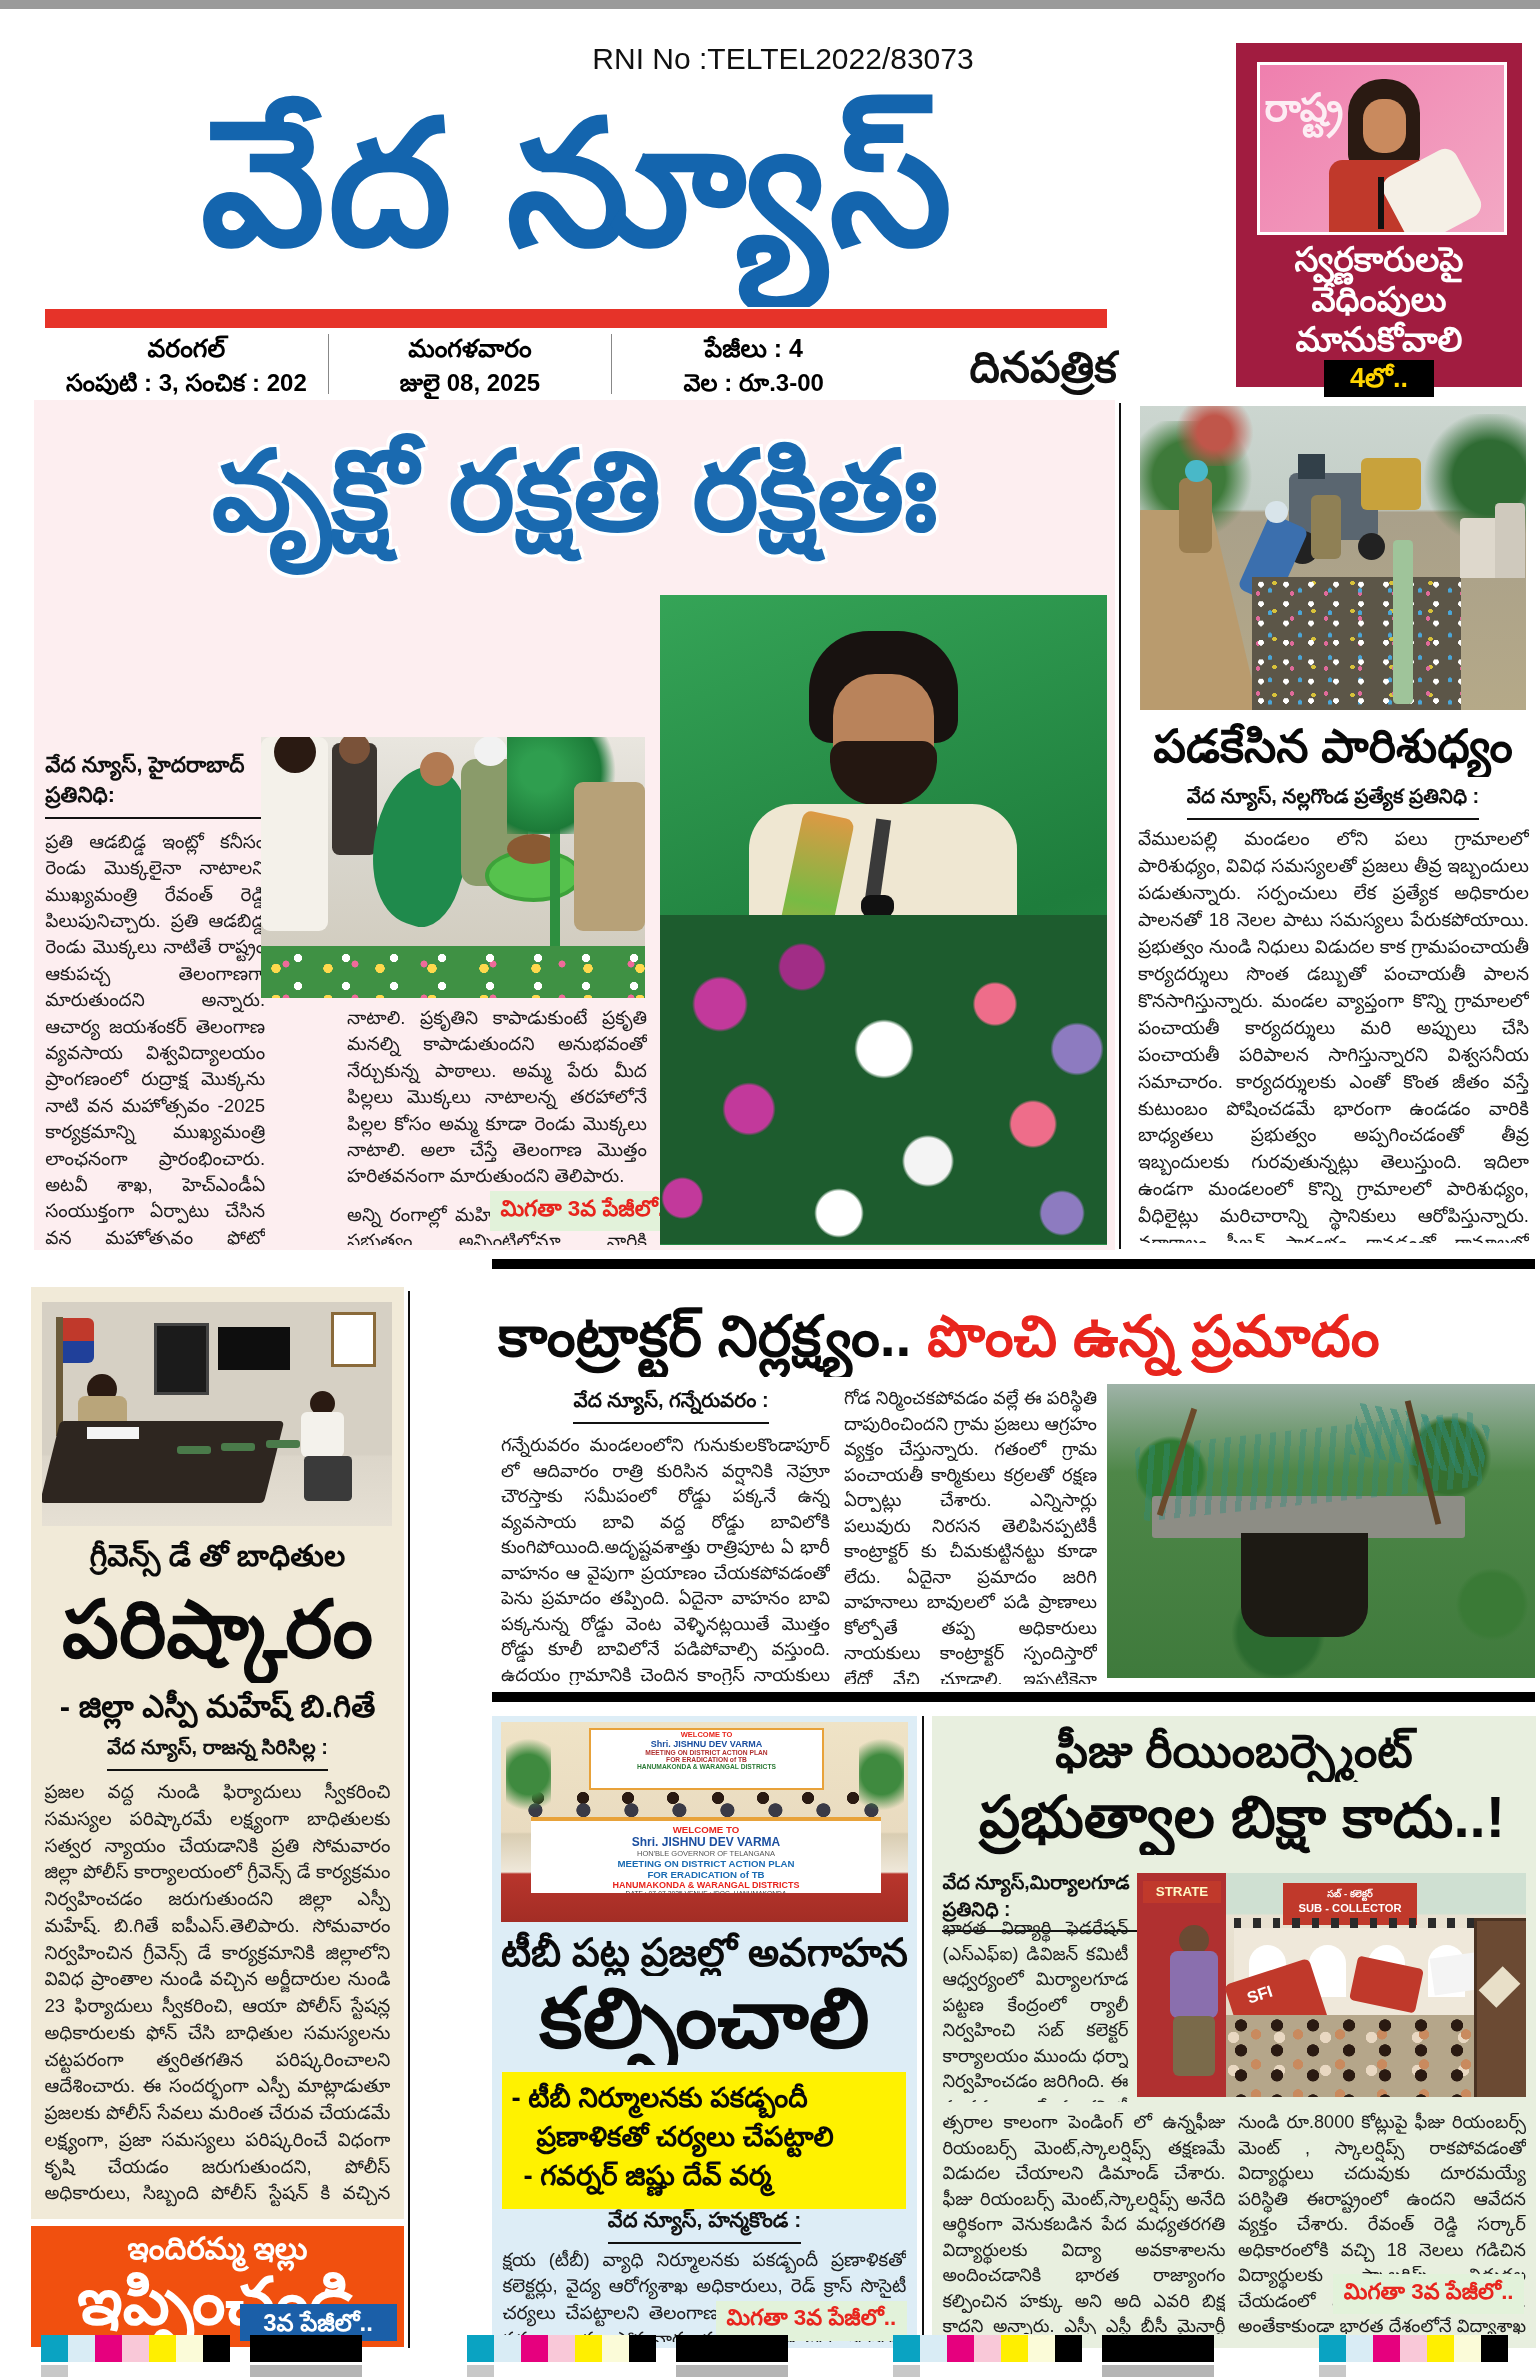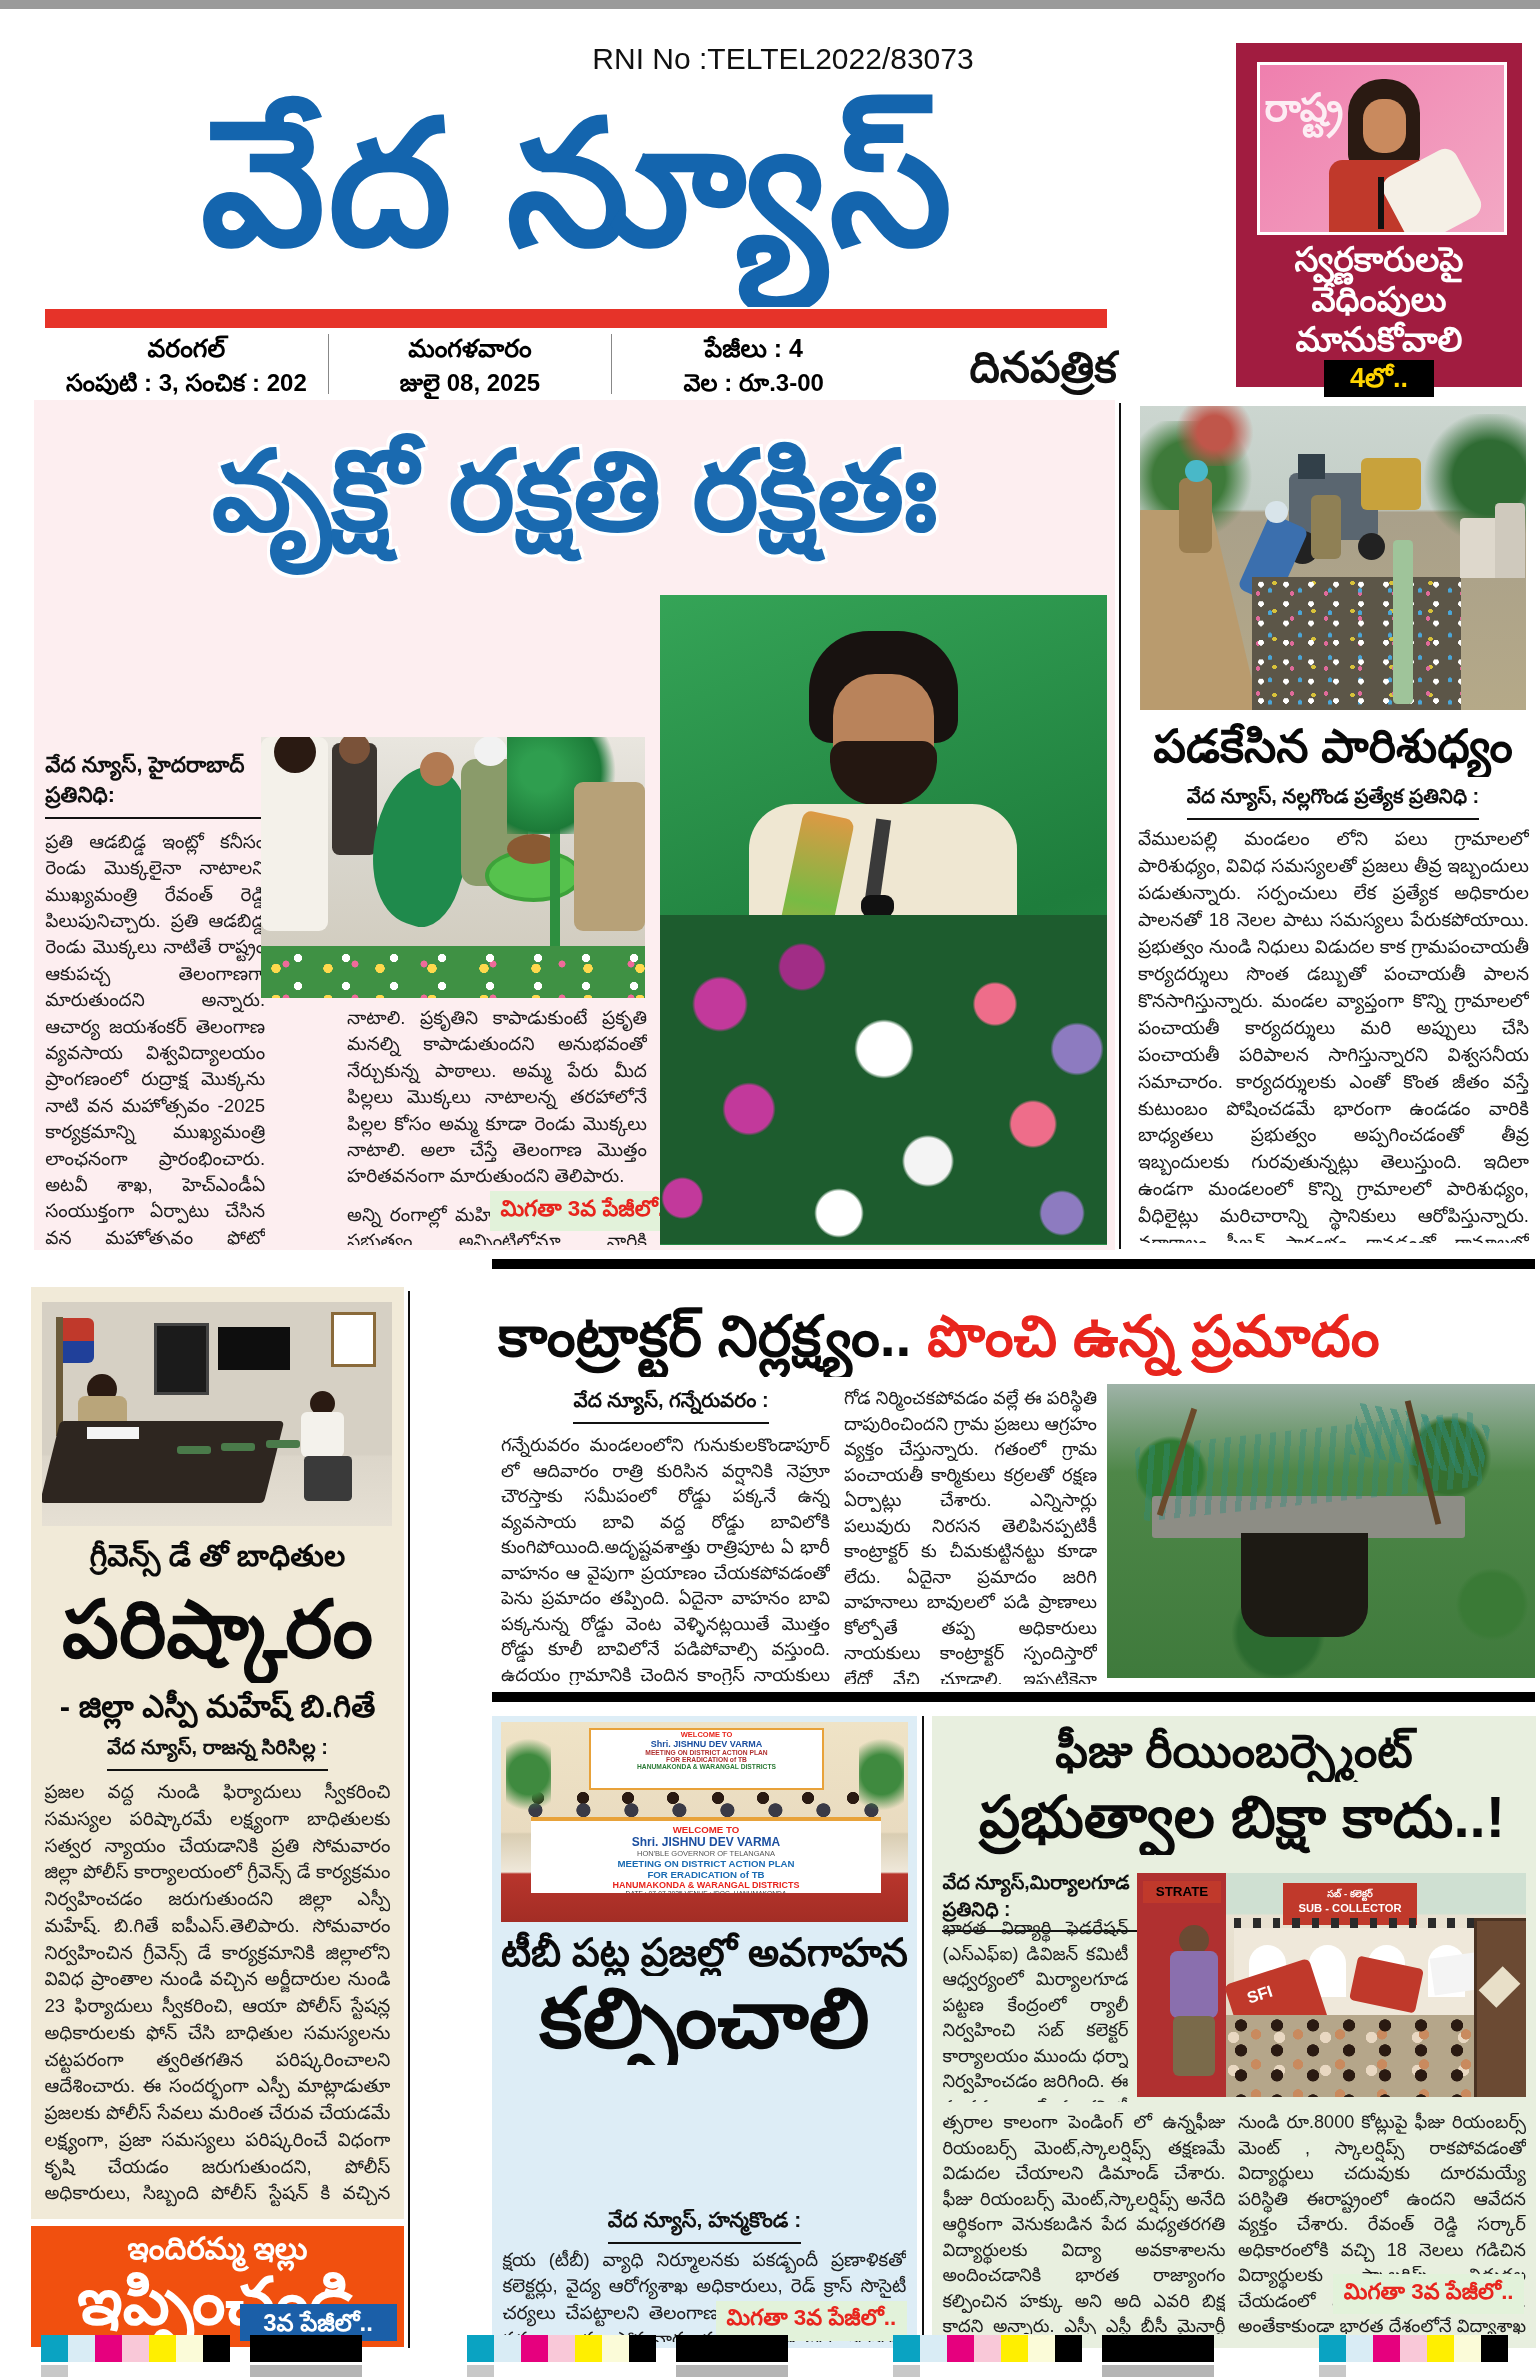--- a/index.html
+++ b/index.html
@@ -210,40 +210,45 @@
         <div style="font-size:9.7px;color:#1b6cb3;font-weight:bold;">MEETING ON DISTRICT ACTION PLAN</div>
         <div style="font-size:9.7px;color:#1b6cb3;font-weight:bold;">FOR ERADICATION of TB</div>
         <div style="font-size:9px;color:#e8251d;font-weight:bold;">HANUMAKONDA &amp; WARANGAL DISTRICTS</div>
         <div style="font-size:6.7px;color:#333;">DATE : 07-07-2025      VENUE : IDOC, HANUMAKONDA</div>
       </div>
       <div class="shape" style="left:4.5px;top:7.5px;width:45px;height:89px;background:radial-gradient(circle,#3f8a3f 40%,#0000 72%);"></div>
       <div class="shape" style="left:358px;top:7.5px;width:45px;height:89px;background:radial-gradient(circle,#3f8a3f 40%,#0000 72%);"></div>
     </div>
     <div class="abs ctr b clip" style="left:0;top:215px;width:425px;height:45px;font-size:39px;color:#0a0a0a;">టీబీ పట్ల ప్రజల్లో అవగాహన</div>
     <div class="abs ctr b clip" style="left:0;top:261px;width:425px;height:88px;font-size:83px;line-height:83px;color:#0a0a0a;">కల్పించాలి</div>
+    <div class="abs clip" style="left:10.4px;top:356px;width:386px;height:125px;background:#fff200;padding:6px 9px;">
+      <div class="b" style="font-size:27.6px;line-height:39px;color:#0a0a0a;">- టీబీ నిర్మూలనకు పకడ్బందీ</div>
+      <div class="b" style="font-size:27.6px;line-height:39px;color:#0a0a0a;text-indent:25px;">ప్రణాళికతో చర్యలు చేపట్టాలి</div>
+      <div class="b" style="font-size:27.6px;line-height:39px;color:#0a0a0a;text-indent:12px;">- గవర్నర్ జిష్ణు దేవ్ వర్మ</div>
+    </div>
     <div class="abs ctr" style="left:0;top:492px;width:425px;">
       <span class="dateline dl-underline" style="font-size:21px;">వేద న్యూస్, హన్మకొండ :</span>
     </div>
     <div class="abs clip jt" style="left:10.4px;top:531px;width:404px;height:95px;font-size:18.6px;line-height:1.42;color:#1b1b1b;">క్షయ (టీబీ) వ్యాధి నిర్మూలనకు పకడ్బందీ ప్రణాళికతో కలెక్టర్లు, వైద్య ఆరోగ్యశాఖ అధికారులు, రెడ్ క్రాస్ సొసైటీ చర్యలు చేపట్టాలని తెలంగాణ రాష్ట్ర గవర్నర్ జిష్ణు దేవ్ వర్మ అన్నారు. సోమవారం హనుమకొండ జిల్లా కలెక్టరేట్ లోని కాన్ఫరెన్స్ హాల్ లో హనుమకొండ, వరంగల్ జిల్లాలలో టీబీ ముక్త్ భారత్</div>
     <div class="abs badge-continued" style="right:10.4px;bottom:7.5px;font-size:22.4px;">మిగతా 3వ పేజీలో..</div>
   </div>
 
   <div class="abs vline" style="left:922px;top:1707px;height:632px;"></div>
 
   <div class="abs clip" style="left:932px;top:1707px;width:604px;height:632px;background:#e8efdf;">
     <div class="abs ctr b clip" style="left:0;top:7.5px;width:604px;height:58px;font-size:46px;color:#0a0a0a;">ఫీజు రీయింబర్స్మెంట్</div>
     <div class="abs ctr b clip" style="left:8px;top:67px;width:604px;height:72px;font-size:58px;color:#0a0a0a;text-align:center;">ప్రభుత్వాల బిక్షా కాదు..!</div>
     <div class="abs" style="left:10.4px;top:155px;width:224px;">
       <span class="dateline dl-underline" style="font-size:19.4px;">వేద న్యూస్,మిర్యాలగూడ ప్రతినిధి :</span>
     </div>
     <div class="abs clip jt" style="left:10.4px;top:200px;width:186px;height:186px;font-size:18px;line-height:1.42;color:#1b1b1b;">భారత విద్యార్థి ఫెడరేషన్ (ఎస్ఎఫ్ఐ) డివిజన్ కమిటీ ఆధ్వర్యంలో మిర్యాలగూడ పట్టణ కేంద్రంలో ర్యాలీ నిర్వహించి సబ్ కలెక్టర్ కార్యాలయం ముందు ధర్నా నిర్వహించడం జరిగింది. ఈ సందర్భంగా కేంద్ర కమిటీ సభ్యులు ఖమ్మంపాటీ శంకర్ మాట్లాడుతూ  గత ఆరు సంవ</div>
 
     <div class="photo" style="position:absolute;left:205px;top:157px;width:389px;height:224px;background:linear-gradient(#cfe0d2 0%,#cfe0d2 18%,#e9e2d2 19%,#ded3bd 100%);">
       <div class="shape" style="left:0;top:0;width:89px;height:224px;background:#b03030;"></div>
-      <div class="shape b" style="left:6px;top:7.5px;width:78px;height:22.4px;background:#c0392b;color:#000000;font-size:13.4px;text-align:center;line-height:22.4px;">STRATE</div>
+      <div class="shape b" style="left:6px;top:7.5px;width:78px;height:22.4px;background:#c0392b;color:#fef9c3;font-size:13.4px;text-align:center;line-height:22.4px;">STRATE</div>
       <div class="shape" style="left:42px;top:52px;width:30px;height:30px;background:#6b4a33;border-radius:50%;"></div>
       <div class="shape" style="left:33px;top:78px;width:48px;height:67px;background:#8a6fae;border-radius:7.5px;"></div>
       <div class="shape" style="left:36px;top:143px;width:42px;height:60px;background:#7a6a4a;border-radius:6px;"></div>
       <div class="shape ctr" style="left:146px;top:10.4px;width:134px;height:42px;background:#c0392b;color:#fff;overflow:hidden;">
         <div class="b" style="font-size:9.7px;margin-top:4.5px;">సబ్ - కలెక్టర్</div>
         <div class="b" style="font-size:11.2px;">SUB - COLLECTOR</div>
       </div>
       <div class="shape" style="left:97px;top:55px;width:246px;height:89px;background:#efe8da;"></div>
       <div class="shape" style="left:112px;top:72px;width:37px;height:52px;background:#fff;border-radius:18.6px 18.6px 0 0;box-shadow:60px 0 0 #fff,119px 0 0 #fff,179px 0 0 #fff;"></div>
       <div class="shape" style="left:95px;top:97px;width:89px;height:67px;background:#c0392b;transform:rotate(-18deg);border-radius:6px;"></div>

